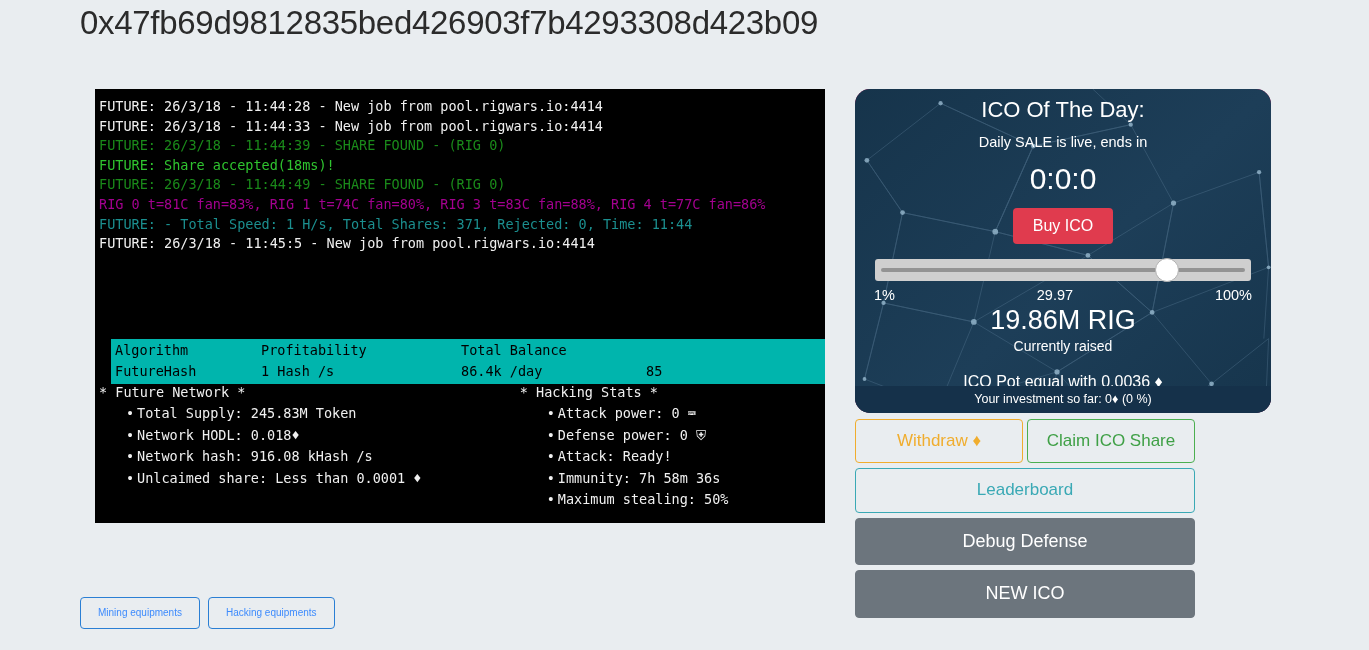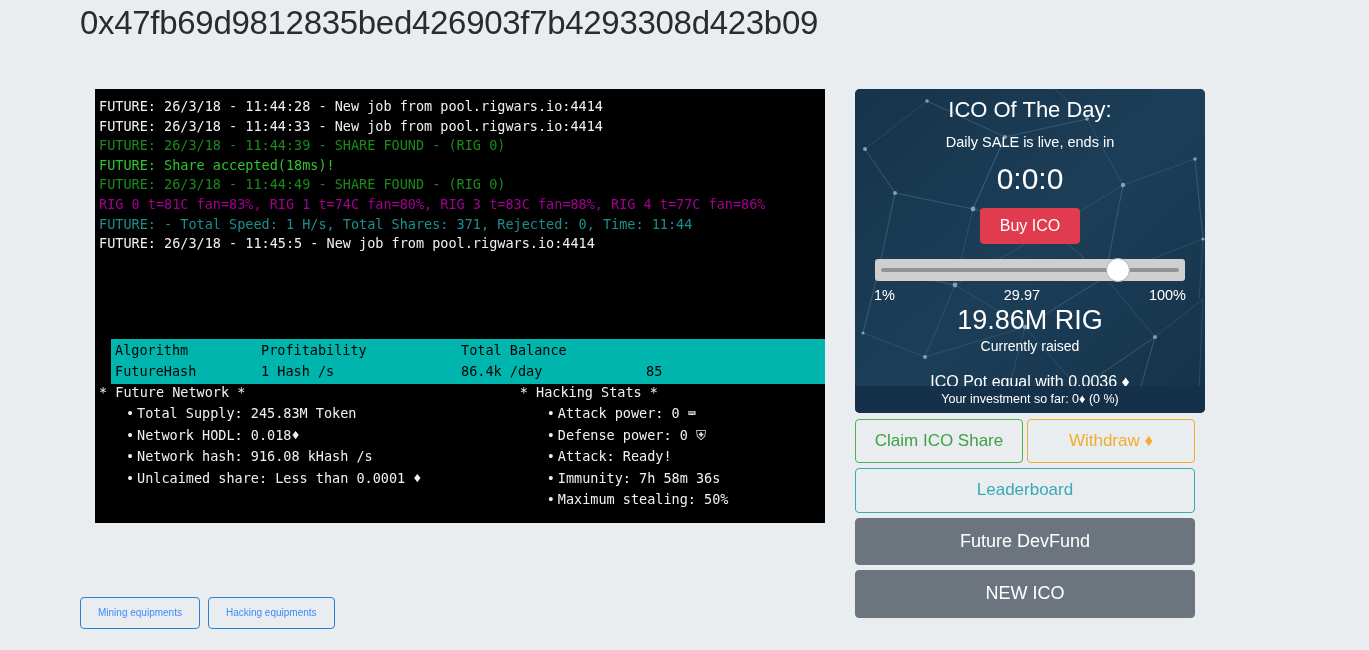--- a/index.html
+++ b/index.html
@@ -104,22 +104,22 @@
     padding: 9px 17px;
     cursor: pointer;
     font-family: "Liberation Sans", sans-serif;
     line-height: 1.2;
   }
 
   
   .ico-panel {
     position: absolute;
     left: 855px; top: 89px;
-    width: 350px; height: 324px;
-    border-radius: 5px;
+    width: 416px; height: 324px;
+    border-radius: 15px;
     overflow: hidden;
     background: #be185d;
     color: #fff;
     text-align: center;
   }
   .ico-bg { position: absolute; inset: 0; }
   .ico-content { position: relative; z-index: 2; }
 
   .ico-title { font-size: 22px; padding-top: 8px; font-weight: 400; }
   .ico-sub { font-size: 14.5px; padding-top: 11px; }
@@ -346,21 +346,21 @@
       <div class="ico-raised">19.86M RIG</div>
       <div class="ico-raised-sub">Currently raised</div>
       <div class="ico-pot">ICO Pot equal with 0.0036 ♦</div>
     </div>
 
     <div class="ico-footer">Your investment so far: 0♦ (0 %)</div>
   </div>
 
   <div class="right-btns">
     <div class="btn-row">
+      <button class="btn-flat btn-withdraw">Withdraw ♦</button>
       <button class="btn-flat btn-claim">Claim ICO Share</button>
-      <button class="btn-flat btn-withdraw">Withdraw ♦</button>
     </div>
     <button class="btn-flat btn-leader">Leaderboard</button>
-    <button class="btn-flat btn-gray">Future DevFund</button>
+    <button class="btn-flat btn-gray">Debug Defense</button>
     <button class="btn-flat btn-gray">NEW ICO</button>
   </div>
 
 </div>
 
 </body></html>

